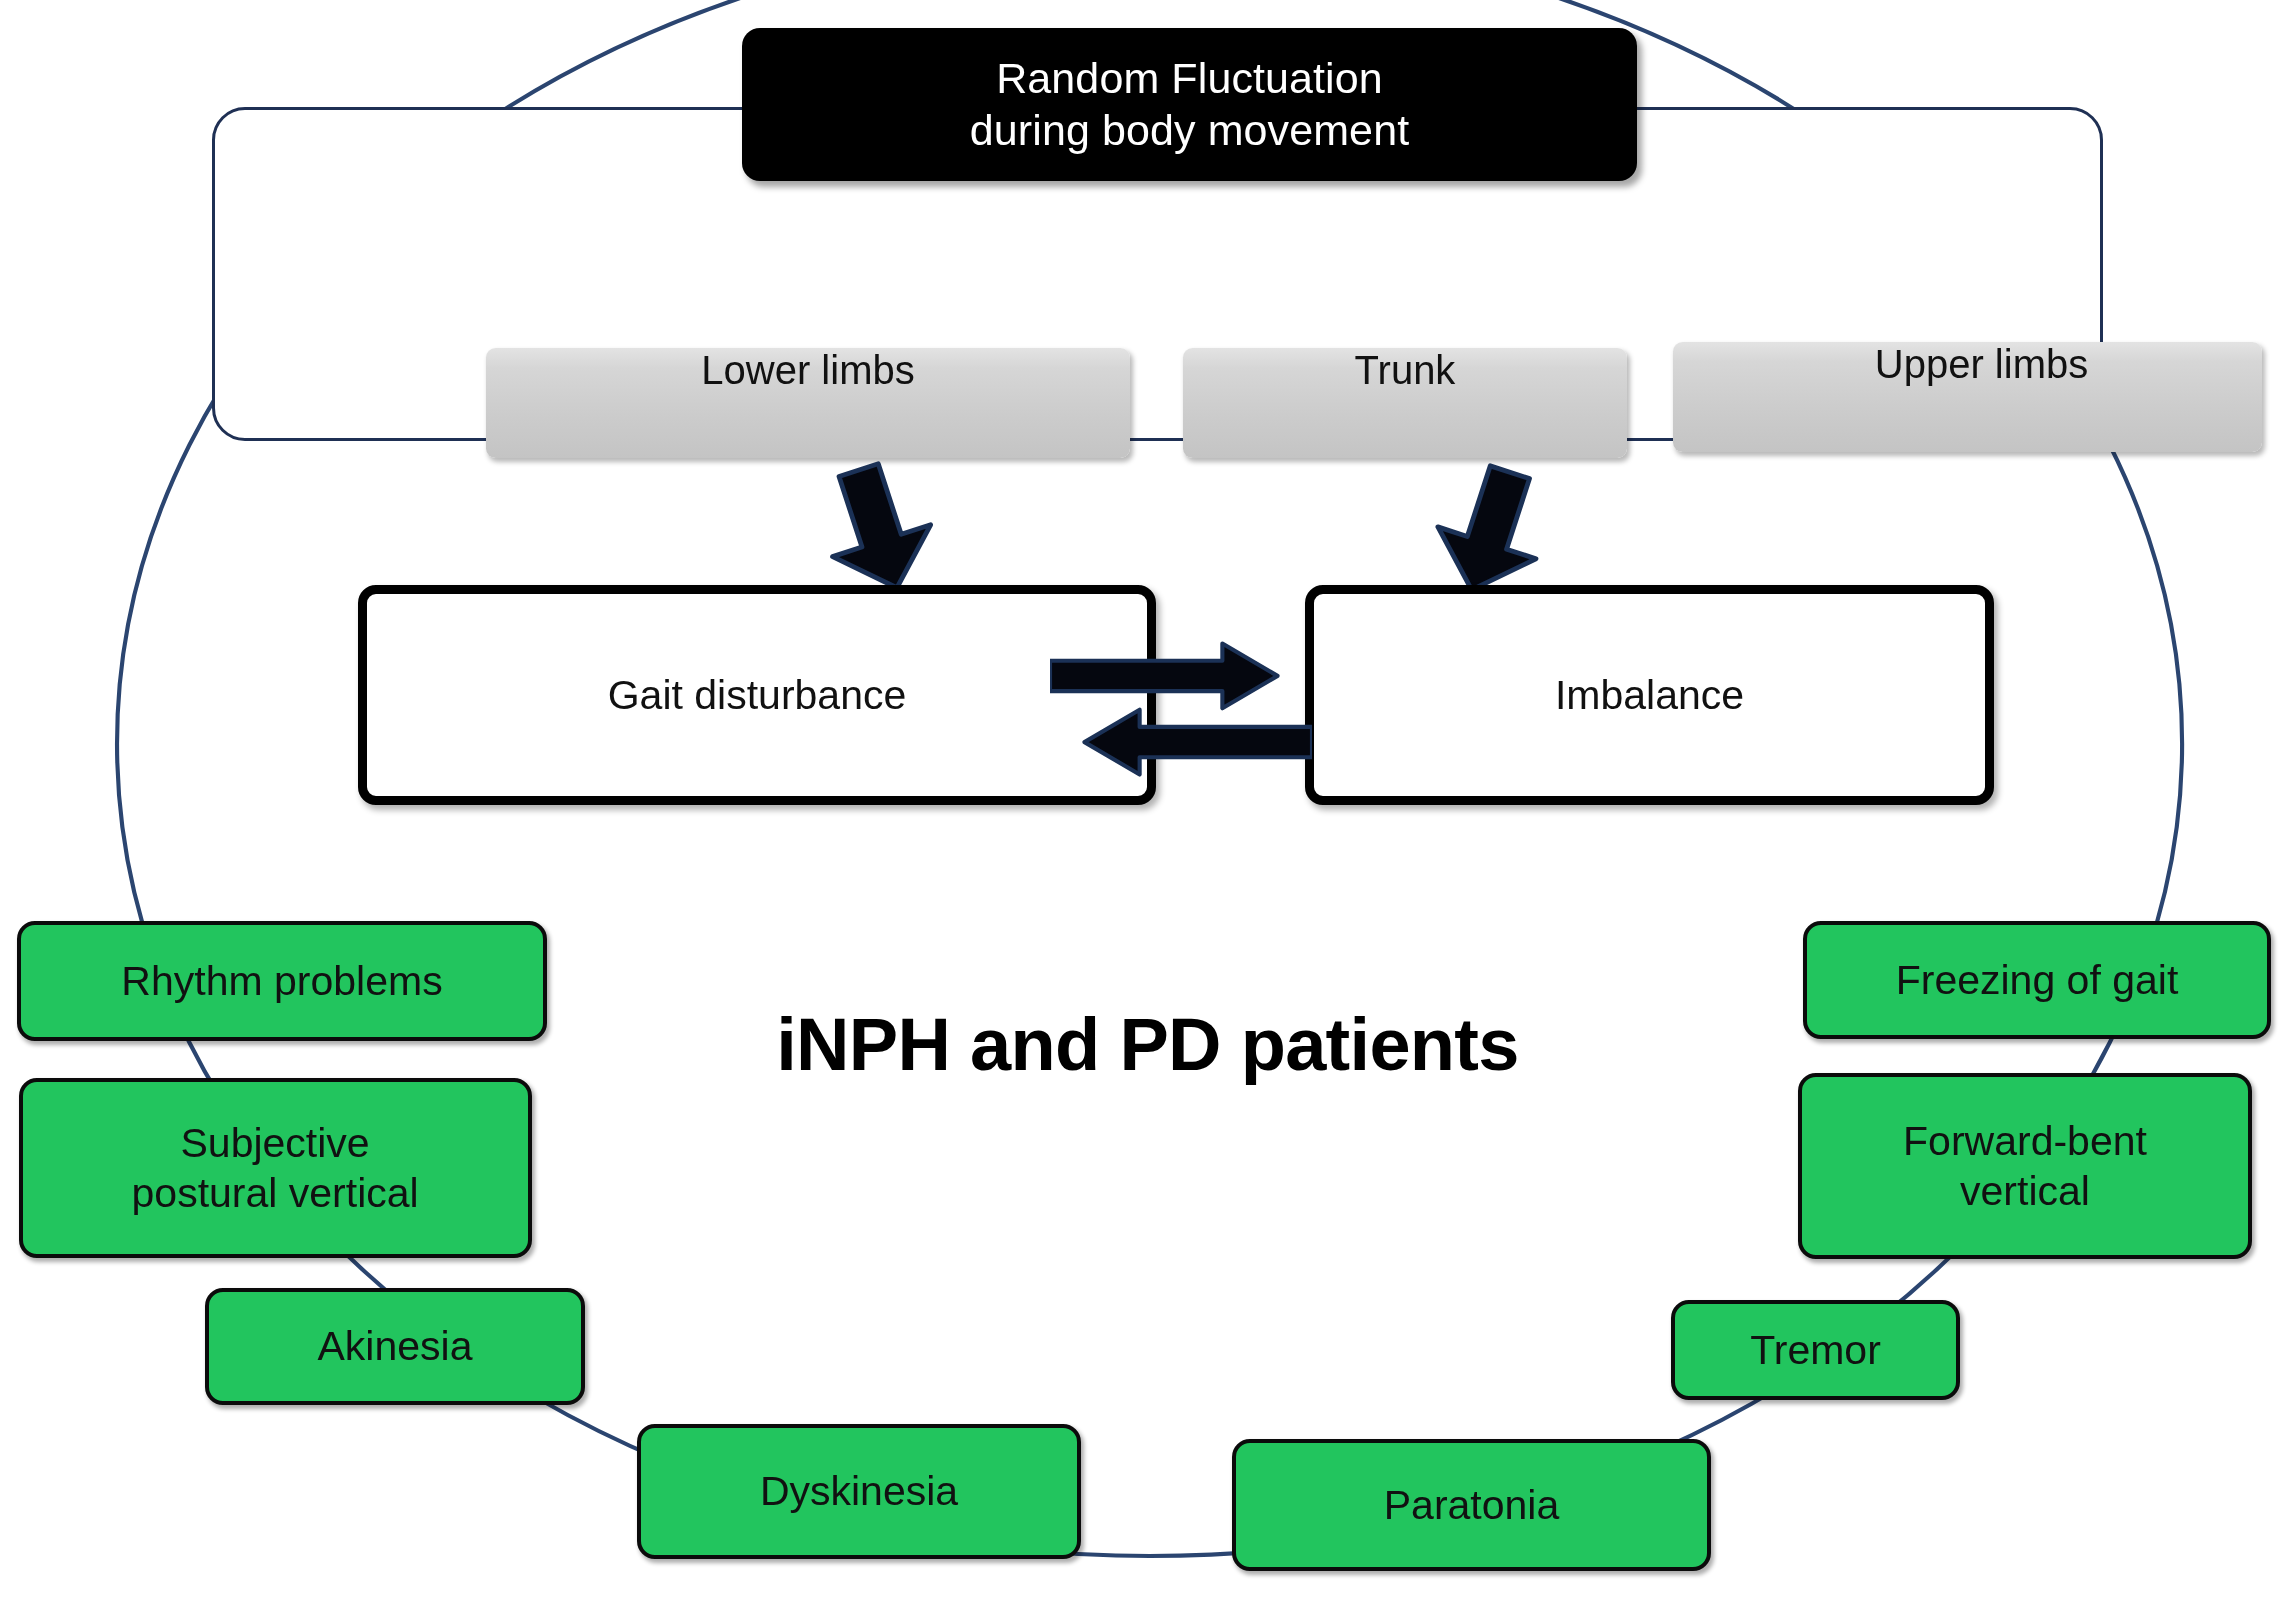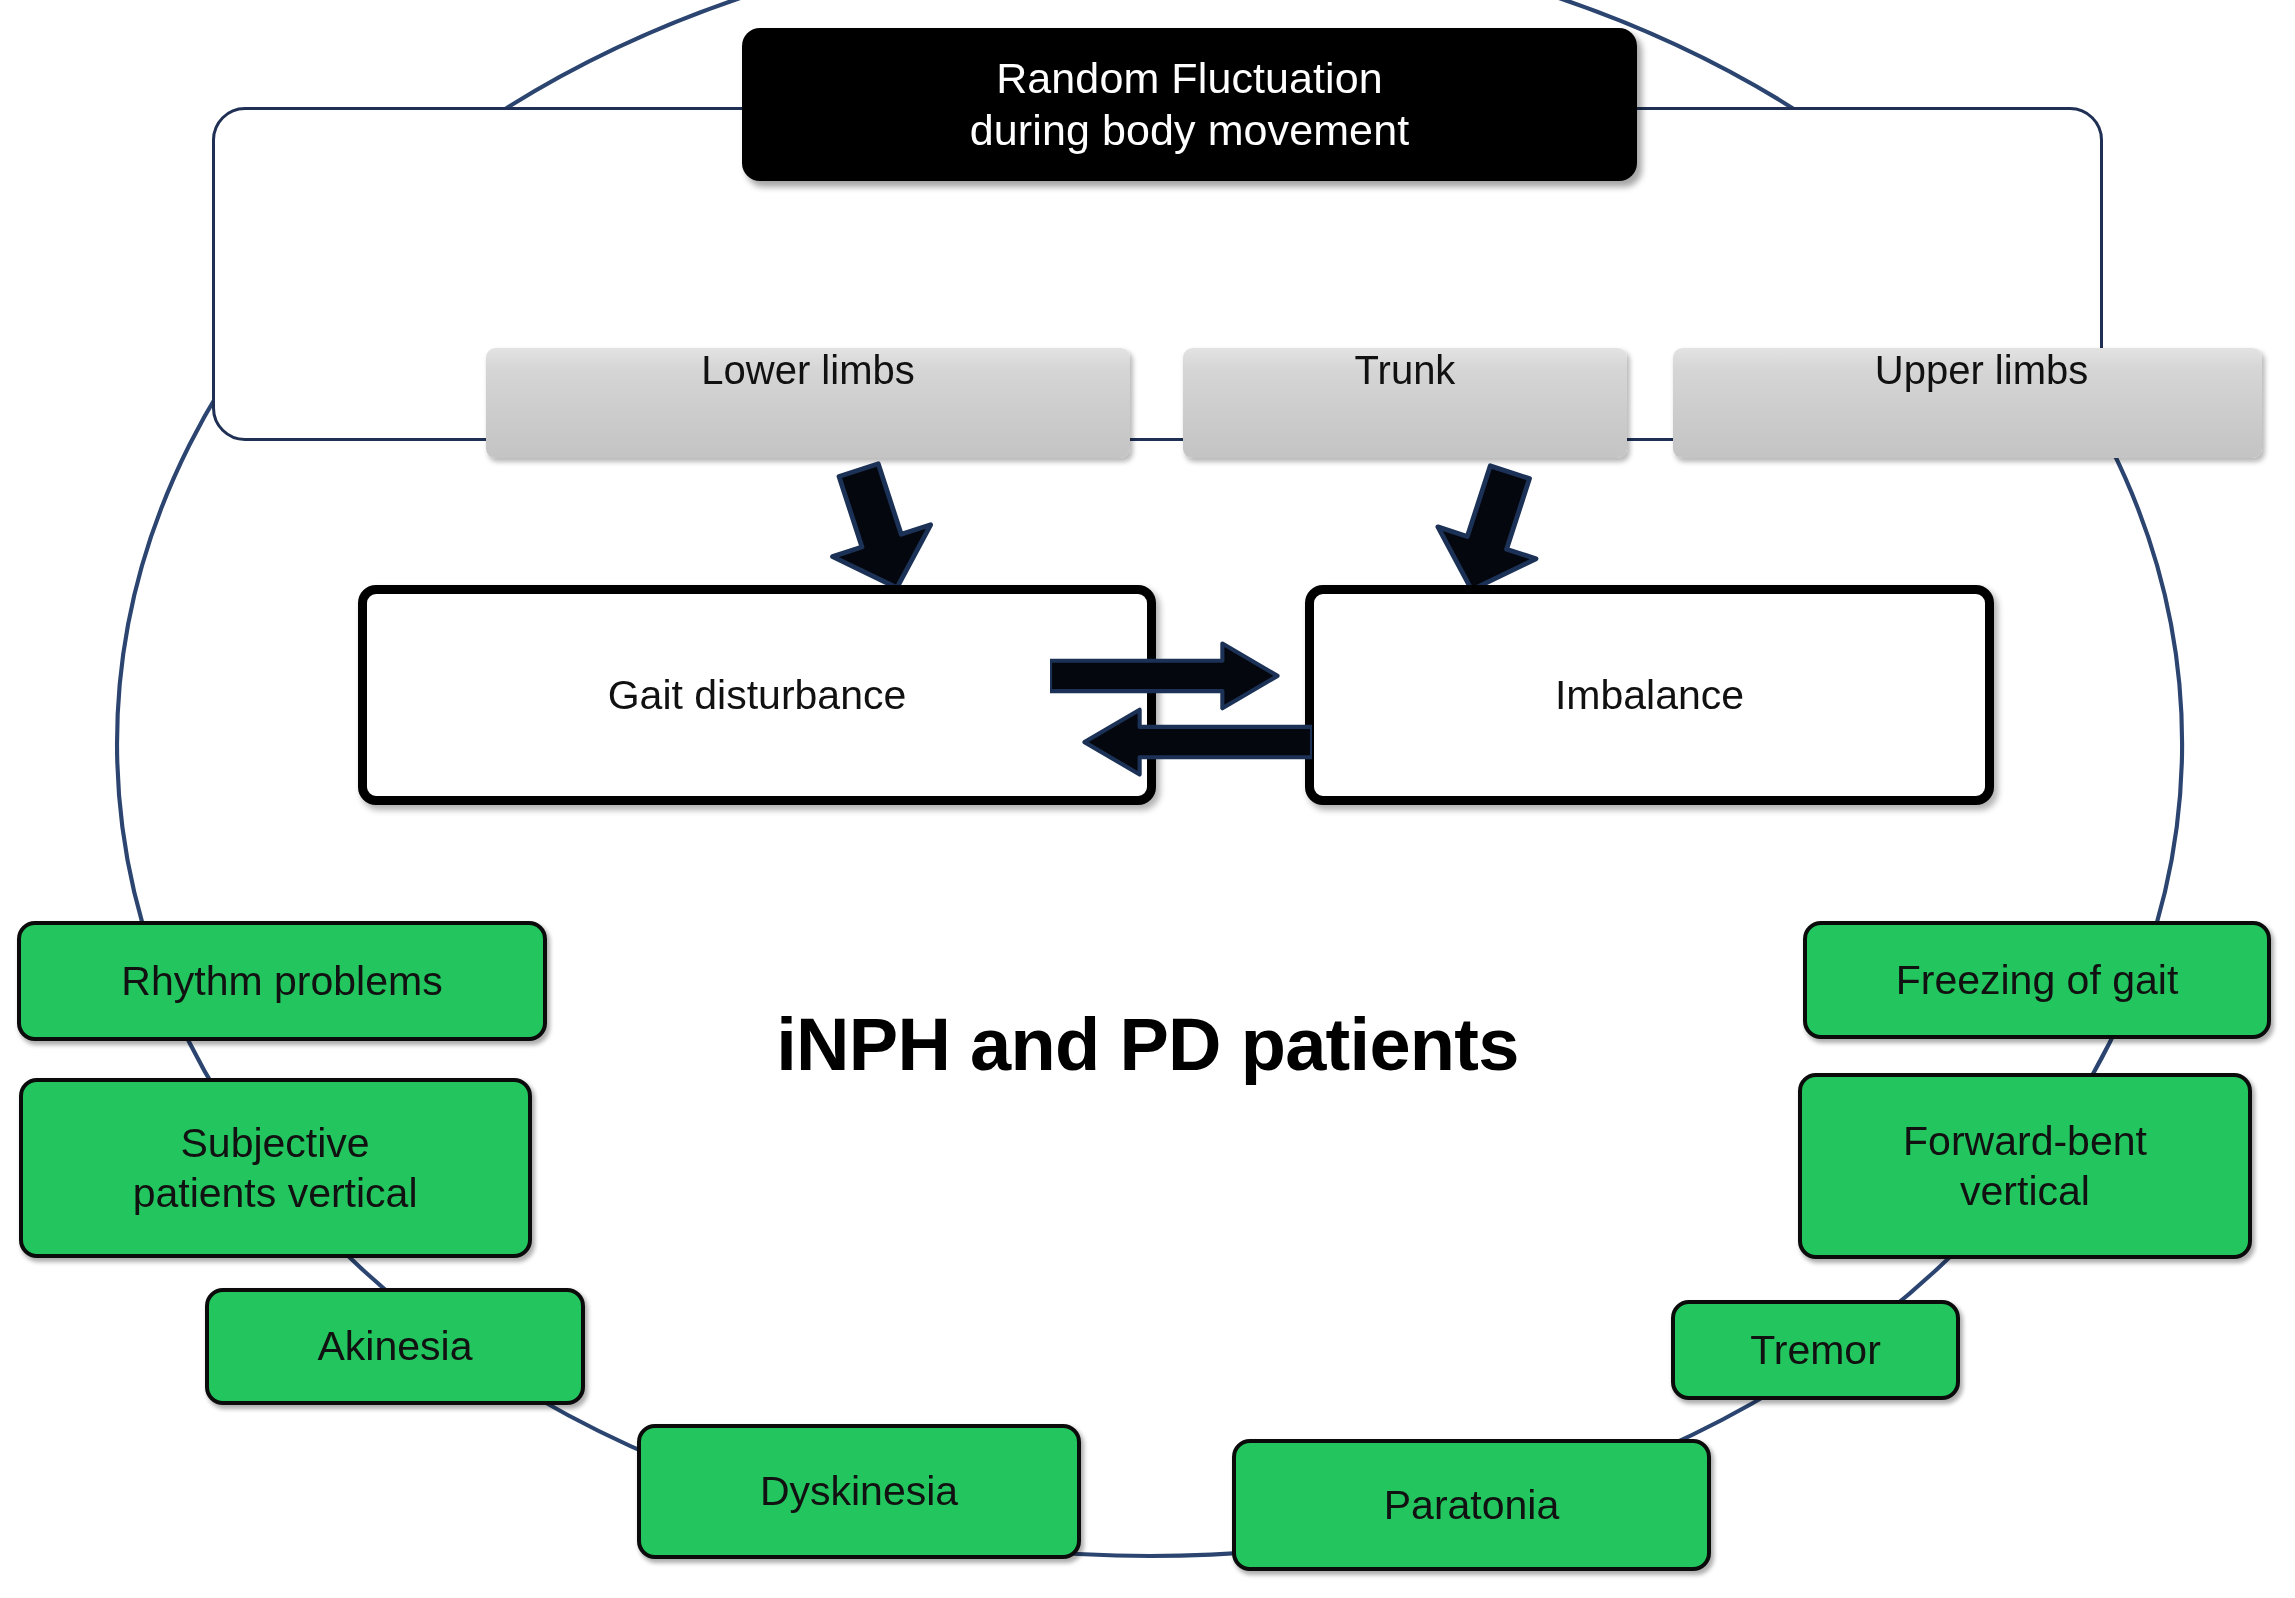--- a/index.html
+++ b/index.html
@@ -55,21 +55,21 @@
     height:110px;
     border-radius:9.6px;
     background:linear-gradient(to bottom,#e3e3e3 0%,#d6d6d6 18%,#cccccc 60%,#c4c4c4 100%);
     box-shadow:2.8px 3.4px 4.8px rgba(0,0,0,0.28);
     display:flex; align-items:flex-start; justify-content:center;
     color:#111; font-size:40px;
     box-sizing:border-box;
   }
   #grey-lower{ left:271px; top:238px; width:644px;}
   #grey-trunk{ left:968px; top:238px; width:444px;}
-  #grey-upper{ left:1458px; top:238px; width:589px;padding-left:28px;}
+  #grey-upper{ left:1458px; top:232px; width:589px;padding-left:28px;}
   
   .heavy-box{
     position:absolute;
     border:9.6px solid #000;
     border-radius:18px;
     background:#fff;
     display:flex;align-items:center;justify-content:center;
     font-size:41px;color:#111;
     box-sizing:border-box;
     box-shadow:3.4px 4.8px 6.2px rgba(0,0,0,0.3);
@@ -169,21 +169,21 @@
 
   <div id="centre-title">iNPH and PD patients</div>
 
   <div class="sym-box" id="sym-rhythm">
     <span class="sym-text">Rhythm problems</span>
   </div>
 
   <div class="sym-box" id="sym-spv">
     <div>
       <span class="sym-text">Subjective</span>
-      <span class="sym-text">patients vertical</span>
+      <span class="sym-text">postural vertical</span>
     </div>
   </div>
 
   <div class="sym-box" id="sym-akinesia">
     <span class="sym-text">Akinesia</span>
   </div>
 
   <div class="sym-box" id="sym-dyskinesia">
     <span class="sym-text">Dyskinesia</span>
   </div>

